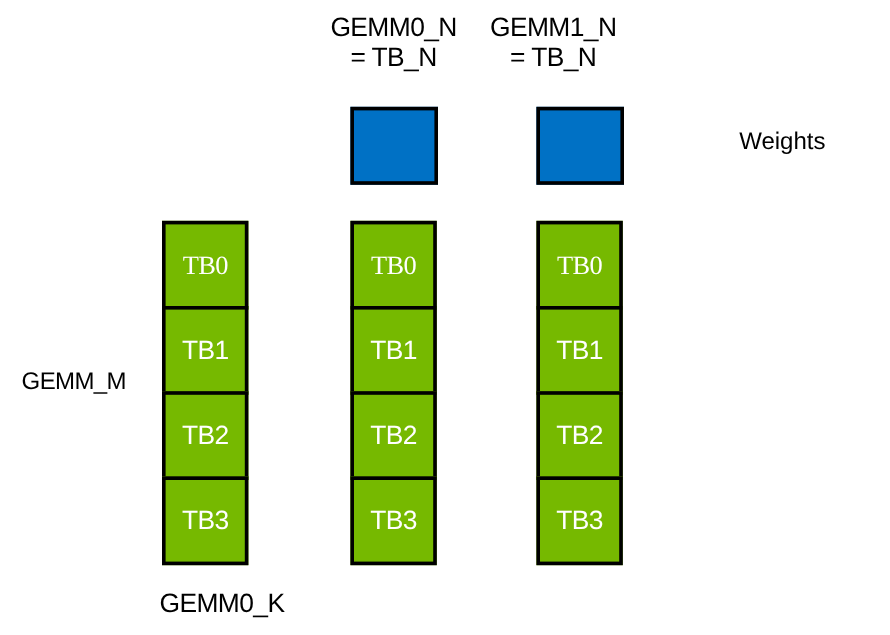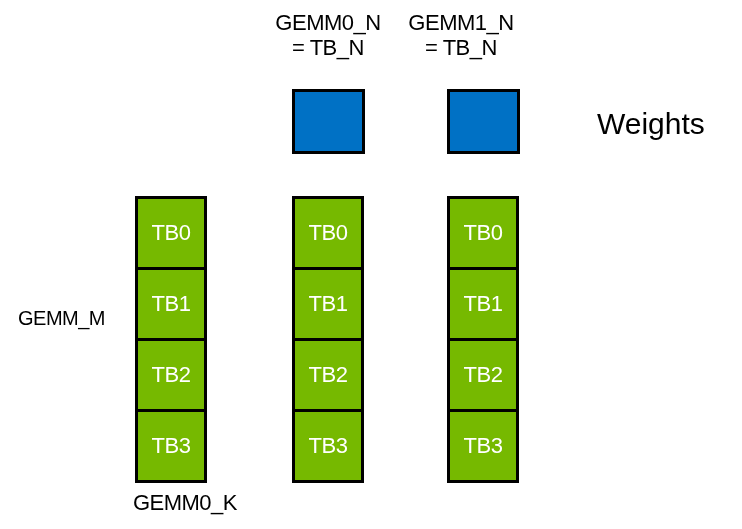--- a/index.html
+++ b/index.html
@@ -47,31 +47,31 @@
     margin-top: -3px;
     background: var(--activations-fill, #76b900);
     border: 3px solid var(--box-border, #000000);
     color: var(--tb-label, #ffffff);
     display: flex;
     align-items: center;
     justify-content: center;
     font-size: 22px;
     letter-spacing: -0.5px;
   }
-  .stack .tb:first-child { margin-top: 16px; }
+  .stack .tb:first-child { margin-top: 4px; font-family: Liberation Serif, serif; }
   .label {
     position: absolute;
     font-size: 20px;
     letter-spacing: -0.5px;
     white-space: nowrap;
   }
   .legend-label {
     position: absolute;
-    left: 597px;
-    font-size: 30px;
+    left: 616px;
+    font-size: 20px;
     white-space: nowrap;
   }
   .k-label {
     position: absolute;
     top: 490px;
     width: 160px;
     text-align: right;
     font-size: 22px;
     letter-spacing: -0.5px;
     white-space: nowrap;

